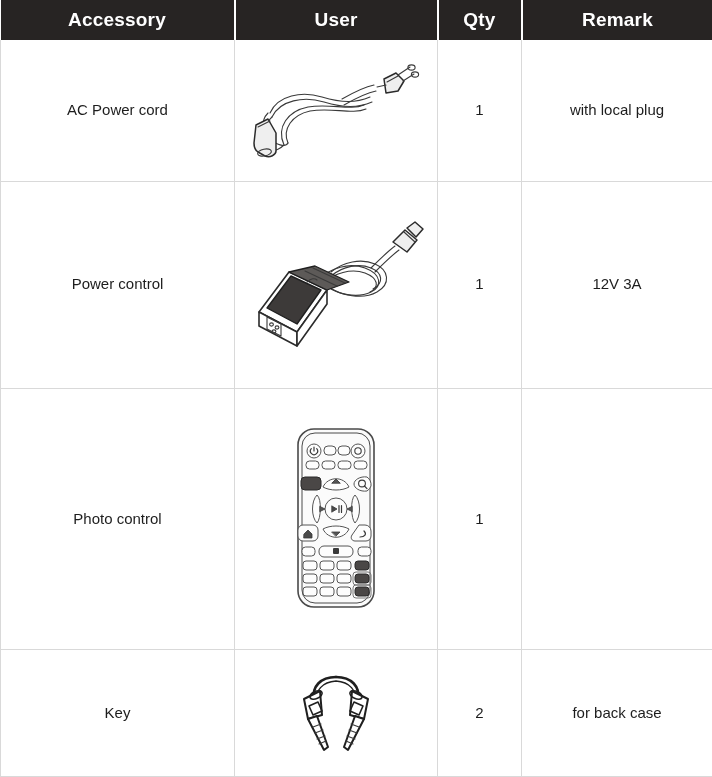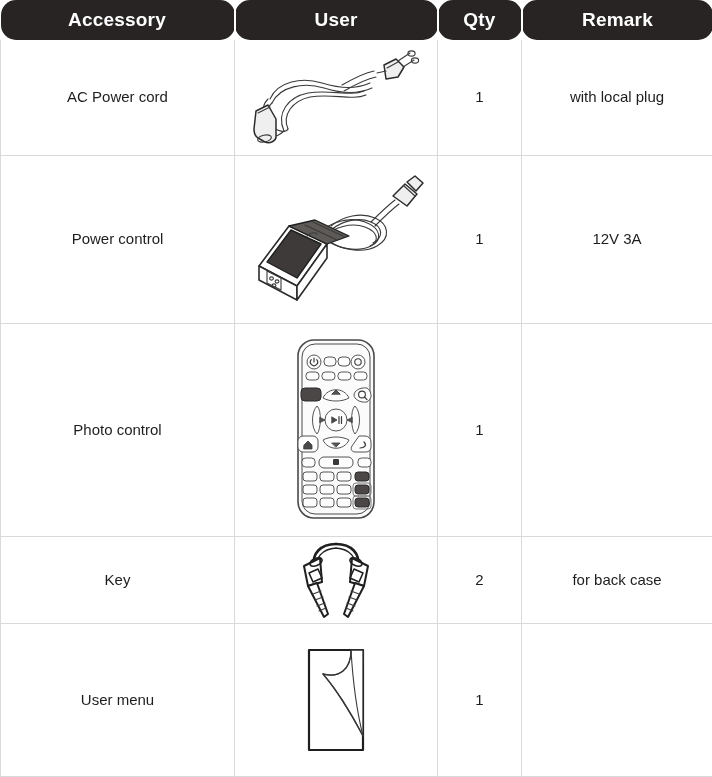--- a/index.html
+++ b/index.html
@@ -32,28 +32,27 @@
     color: #ffffff;
     font-size: 19px;
     font-weight: bold;
     height: 40px;
     padding: 0;
     text-align: center;
     vertical-align: middle;
     letter-spacing: 0.2px;
     border-right: 2px solid #ffffff;
     box-sizing: border-box;
-    border-radius: 15px;
   }
   thead th:last-child { border-right: none; margin-top: 44px; }
 
   tbody td {
     border: 1px solid #d9d9d9;
     border-top: none;
-    padding: 0;
+    padding: 8px;
     text-align: center;
     vertical-align: middle;
     font-size: 15px;
     color: #1d1d1d;
     background: #ffffff;
     box-sizing: border-box;
   }
   tbody tr td:first-child { border-left: 1px solid #d9d9d9; }
   tbody tr:last-child td  { border-bottom: 1px solid #d9d9d9; }
 
@@ -297,40 +296,15 @@
         </span>
       </td>
       <td>
         <span class="cell-text">2</span>
       </td>
       <td>
         <span class="cell-text">for back case</span>
       </td>
     </tr>
 
-    <tr class="r5">
-      <td>
-        <span class="cell-text">User menu</span>
-      </td>
-      <td class="photo-cell">
-        <span class="photo-wrap">
-          <svg width="90" height="112" viewBox="0 0 90 112" aria-hidden="true">
-
-            <path class="lnB" d="M18 6 L72 6 L72 106 L18 106 Z" style="fill:#ffffff;stroke-width:2.2"></path>
-            <path class="lnT" d="M60 6 L72 6 L72 20" style="stroke-width:1"></path>
-
-            <path d="M60 6 C60 26 48 34 32 30 C44 44 58 66 72 92 L72 6 Z" style="fill:#ffffff;stroke:#2b2b2b;stroke-width:1.3;stroke-linejoin:round"></path>
-            <path class="lnT" d="M60 6 C60 26 48 34 32 30"></path>
-            <path class="lnT" d="M32 30 C46 46 60 68 72 92"></path>
-            <path class="lnT" d="M60 6 C62 40 66 68 72 92"></path>
-          </svg>
-        </span>
-      </td>
-      <td>
-        <span class="cell-text">1</span>
-      </td>
-      <td>
-        <span class="cell-text"></span>
-      </td>
-    </tr>
 
   </tbody>
 </table>
 
 </body></html>

